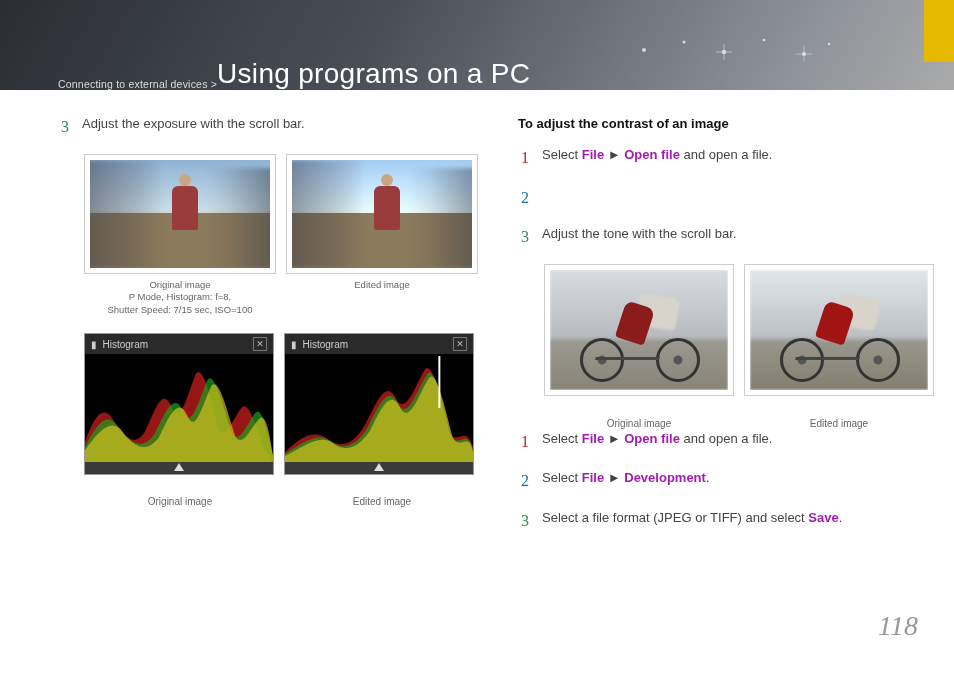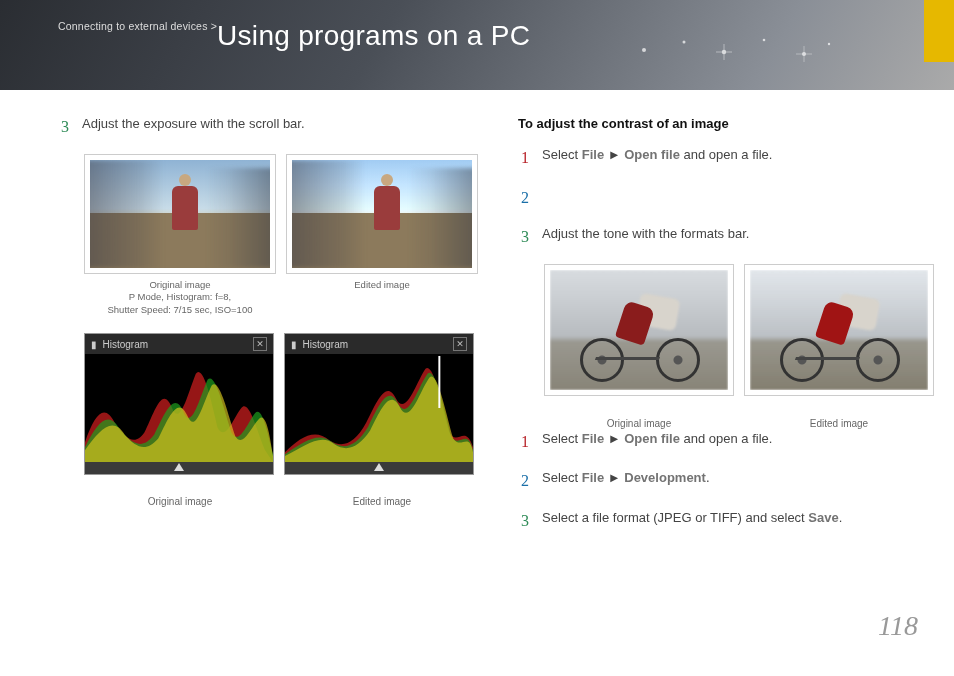--- a/index.html
+++ b/index.html
@@ -1,31 +1,31 @@
 <!DOCTYPE html>
 <html><head>
 <meta charset="utf-8">
 <style>
   *{box-sizing:border-box;margin:0;padding:0}
   body{width:954px;height:676px;font-family:Arial,Helvetica,sans-serif;background:#fff;color:#333;position:relative;overflow:hidden}
-  .header{height:90px;background:linear-gradient(120deg,#2a2d32 0%,#3a3e45 20%,#4a4f57 40%,#6a6f77 60%,#8a8f97 80%,#aaa 100%);position:relative;color:#fff;display:flex;align-items:flex-start;padding-left:58px;padding-top:20px}
+  .header{height:90px;background:linear-gradient(120deg,#2a2d32 0%,#3a3e45 20%,#4a4f57 40%,#6a6f77 60%,#8a8f97 80%,#aaa 100%);position:relative;color:#fff;display:flex;align-items:flex-end;padding-left:58px;padding-top:20px}
   .header::after{content:"";position:absolute;right:0;top:0;width:30px;height:62px;background:#e6b800}
   .header .sparkle{position:absolute;right:110px;top:30px;width:220px;height:40px;opacity:.7}
   .header .sparkle svg{width:100%;height:100%}
   .breadcrumb{font-size:10.5px;color:#ddd;letter-spacing:.2px}
   .title{font-size:28px;font-weight:300;letter-spacing:.3px}
   .content{display:flex;gap:40px;padding:24px 40px 0 58px}
   .col{flex:1}
   .col-right{flex:1.05}
   .step{display:flex;gap:10px;margin-bottom:14px;font-size:13px;line-height:1.6;color:#444}
   .step-num{font-family:Georgia,'Times New Roman',serif;font-size:16px;font-weight:400;width:14px;text-align:center}
   .n1{color:#b8242a}
   .n2{color:#1a6fa8}
   .n3{color:#2e8b57}
-  .bold{color:#737373;font-weight:600}
+  .bold{color:#a21caf;font-weight:600}
   .section-head{font-size:13px;color:#111;font-weight:700;margin:2px 0 14px 0}
   .imgrow{display:flex;gap:10px;margin-left:26px;margin-bottom:16px}
   .imgrow2{display:flex;gap:10px;margin-left:26px;margin-bottom:16px}
   .frame{border:1px solid #ccc;padding:5px;background:#fff}
   .photo1{width:180px;height:108px;position:relative;overflow:hidden}
   .sky{position:absolute;inset:0;background:linear-gradient(#8fb3d4,#c8dce8 45%,#d8d0b8 55%,#bcae8e)}
   .rock{position:absolute;left:0;right:0;bottom:0;height:55px;background:#8c7a5c}
   .cyclist{position:absolute;left:-6px;bottom:0;width:80px;height:108px;background:linear-gradient(90deg,rgba(60,60,70,.55),rgba(60,60,70,.2) 70%,transparent);filter:blur(2px)}
   .cyclist2{position:absolute;right:-6px;bottom:0;width:70px;height:100px;background:linear-gradient(270deg,rgba(50,55,65,.5),rgba(50,55,65,.1) 70%,transparent);filter:blur(2px)}
   .person{position:absolute;left:82px;bottom:38px;width:26px;height:44px;background:#9a3c3c;border-radius:6px 6px 2px 2px}
@@ -161,21 +161,21 @@
       <div class="step-num n1">1</div>
       <div>
         <span>Select </span><span class="bold">File</span><span> ► </span><span class="bold">Open file</span><span> and open a file.</span>
       </div>
     </div>
     <div class="step">
       <div class="step-num n2">2</div>
     </div>
     <div class="step">
       <div class="step-num n3">3</div>
-      <div>Adjust the tone with the formats bar.</div>
+      <div>Adjust the tone with the scroll bar.</div>
     </div>
 
     <div class="imgrow2">
       <div>
         <div class="frame">
             <div class="photo2">
           <div class="bg2"></div>
               <div class="rider">
                 <div class="wheel w1"></div>
                 <div class="wheel w2"></div>

